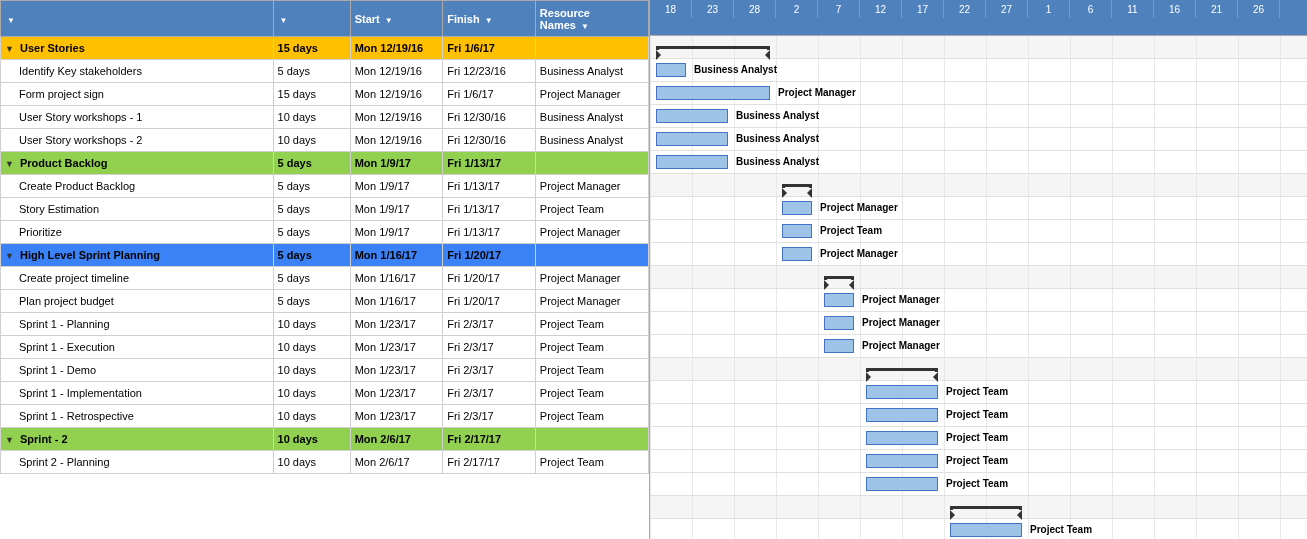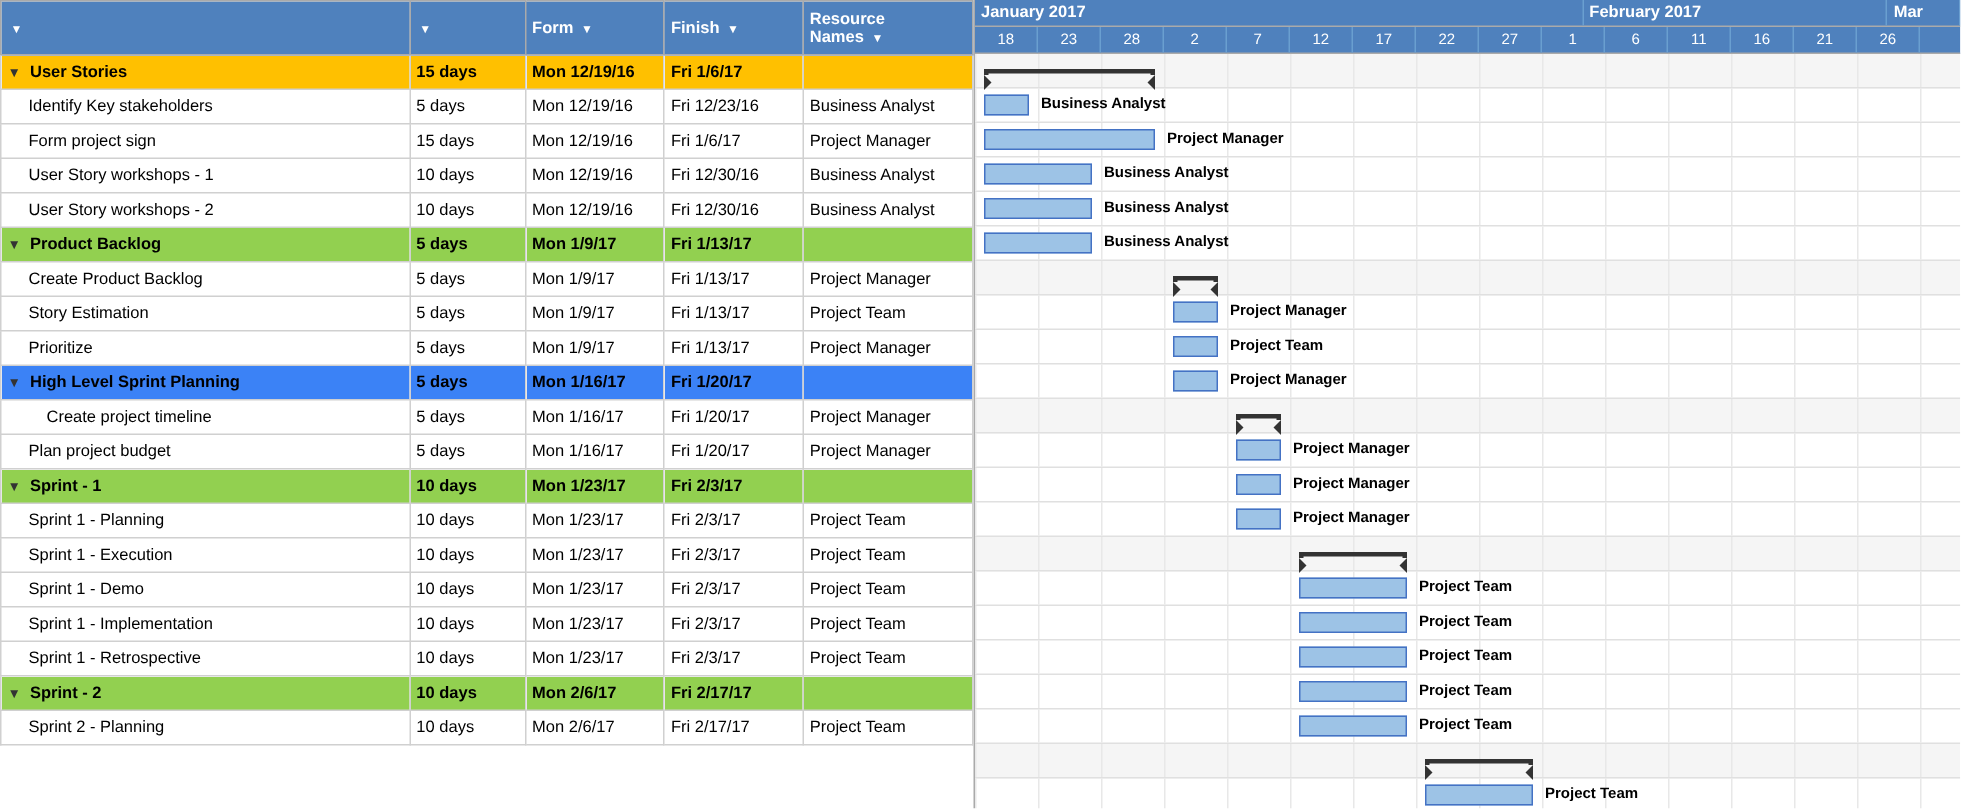--- a/index.html
+++ b/index.html
@@ -76,21 +76,21 @@
         <tr>
           <th class="task-name-cell col-resize">
             <span></span>
             <span class="sort-indicator">▼</span>
           </th>
           <th class="duration-cell col-resize">
             <span></span>
             <span class="sort-indicator">▼</span>
           </th>
           <th class="start-cell col-resize">
-            <span>Form</span>
+            <span>Start</span>
             <span class="sort-indicator">▼</span>
           </th>
           <th class="finish-cell col-resize">
             <span>Finish</span>
             <span class="sort-indicator">▼</span>
           </th>
           <th class="resource-cell">
             <span>Resource</span><br>
             <span>Names</span>
             <span class="sort-indicator">▼</span>
@@ -172,43 +172,33 @@
     <td class="task-name-cell">
       <span class="triangle triangle-down"></span>
       <span>High Level Sprint Planning</span>
     </td>
     <td class="duration-cell">5 days</td>
     <td class="start-cell">Mon 1/16/17</td>
     <td class="finish-cell">Fri 1/20/17</td>
     <td class="resource-cell"></td>
   </tr>
           <tr>
-      <td class="task-name-cell" style="padding-left: 30px;">Create project timeline</td>
+      <td class="task-name-cell" style="padding-left: 18px;">Create project timeline</td>
       <td class="duration-cell">5 days</td>
       <td class="start-cell">Mon 1/16/17</td>
       <td class="finish-cell">Fri 1/20/17</td>
       <td class="resource-cell">Project Manager</td>
     </tr>
           <tr>
       <td class="task-name-cell" style="padding-left: 18px;">Plan project budget</td>
       <td class="duration-cell">5 days</td>
       <td class="start-cell">Mon 1/16/17</td>
       <td class="finish-cell">Fri 1/20/17</td>
       <td class="resource-cell">Project Manager</td>
     </tr>
-          <tr class="group-sprint1">
-    <td class="task-name-cell">
-      <span class="triangle triangle-down"></span>
-      <span>Sprint - 1</span>
-    </td>
-    <td class="duration-cell">10 days</td>
-    <td class="start-cell">Mon 1/23/17</td>
-    <td class="finish-cell">Fri 2/3/17</td>
-    <td class="resource-cell"></td>
-  </tr>
           <tr>
       <td class="task-name-cell" style="padding-left: 18px;">Sprint 1 - Planning</td>
       <td class="duration-cell">10 days</td>
       <td class="start-cell">Mon 1/23/17</td>
       <td class="finish-cell">Fri 2/3/17</td>
       <td class="resource-cell">Project Team</td>
     </tr>
           <tr>
       <td class="task-name-cell" style="padding-left: 18px;">Sprint 1 - Execution</td>
       <td class="duration-cell">10 days</td>
@@ -253,25 +243,20 @@
       <td class="start-cell">Mon 2/6/17</td>
       <td class="finish-cell">Fri 2/17/17</td>
       <td class="resource-cell">Project Team</td>
     </tr>
         </tbody>
     </table>
   </div>
 
   <div class="gantt-section">
     <div class="gantt-header">
-      <div class="gantt-header-months" id="gantt-months">
-          <div class="month-label" style="width: 420px;">January 2017</div>
-          <div class="month-label" style="width: 210px;">February 2017</div>
-          <div class="month-label" style="width: 50px;">Mar</div>
-        </div>
       <div class="gantt-header-dates" id="gantt-dates">
           <div class="date-label">18</div>
           <div class="date-label">23</div>
           <div class="date-label">28</div>
           <div class="date-label">2</div>
           <div class="date-label">7</div>
           <div class="date-label">12</div>
           <div class="date-label">17</div>
           <div class="date-label">22</div>
           <div class="date-label">27</div>

